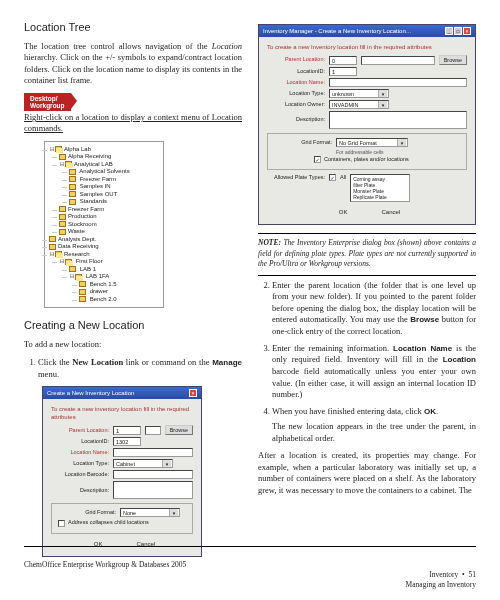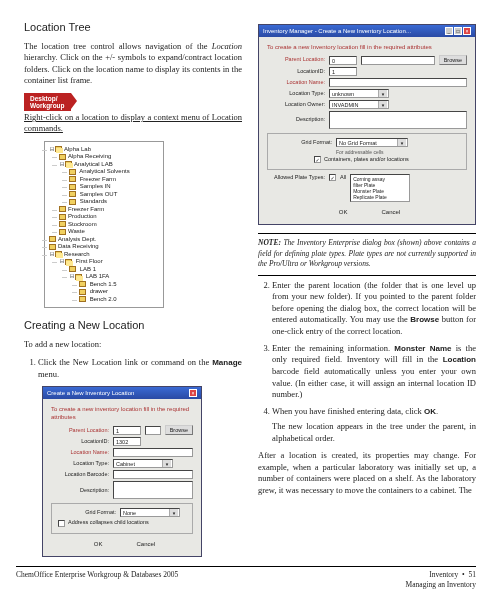--- a/index.html
+++ b/index.html
@@ -20,21 +20,21 @@
   }
   .col { flex: 1; min-width: 0; }
   .section-title {
     font-size: 11px;
     font-weight: normal;
     margin-bottom: 6px;
     font-family: Arial, sans-serif;
   }
   p { margin-bottom: 6px; text-align: justify; }
   .italic { font-style: italic; }
-  .bold { font-weight: normal; }
+  .bold { font-weight: bold; }
   .sans-bold { font-family: Arial, sans-serif; font-weight: bold; font-size: 8px; }
   .badge {
     display: inline-block;
     background: #b22;
     color: #fff;
     font-family: Arial, sans-serif;
     font-size: 6.5px;
     font-weight: bold;
     padding: 2px 6px;
     position: relative;
@@ -147,26 +147,27 @@
     font-size:5px; padding:1px 2px;
     line-height:1.2;
   }
   .dialog-buttons { text-align:center; margin-top:6px; }
   .dialog-buttons .btn { display:inline-block; margin:0 3px; width:40px; }
   .note-box p { font-style: italic; font-size:7.5px; }
   .note-box .note-label { font-weight:bold; font-style:italic;margin-top:20px; }
   .note-sep { border:0; border-top:0.5px solid #000; margin:3px 0 4px 0; }
   .footer {
     position:absolute;
-    bottom:10px; left:16px; right:24px;
+    bottom:10px; left:24px; right:24px;
     border-top:0.5px solid #000;
-    padding-top:3px;
+    padding-top:13px;
     display:flex;
     justify-content:space-between;
     font-size:7.5px;
+    flex-direction:column;
   }
   .footer .right { text-align:right; }
   .dialog.small { width: 160px; margin-left:18px; }
 </style>
 </head>
 <body>
 
 <div class="two-col">
 
   <div class="col">
@@ -352,24 +353,24 @@
     </div>
 
     <div class="note-box">
       <hr class="note-sep">
       <p><span class="note-label">NOTE:</span><span> The Inventory Enterprise dialog box (shown) above contains a field for defining plate types. Plate types are not currently supported in the Pro/Ultra or Workgroup versions.</span></p>
       <hr class="note-sep">
     </div>
 
     <ol start="2">
       <li>
-        <span>Enter the parent location (the folder that is one level up from your new folder). If you pointed to the parent folder before opening the dialog box, the correct location will be entered automatically. You may use the </span><span class="sans-bold">Browse</span><span> button for one-click entry of the correct location.</span>
+        <span>Enter the parent location (the folder that is one level up from your new folder). If you pointed to the parent folder before opening the dialog box, the display location will be entered automatically. You may use the </span><span class="sans-bold">Browse</span><span> button for one-click entry of the correct location.</span>
       </li>
       <li>
-        <span>Enter the remaining information. </span><span class="sans-bold">Monster Name</span><span> is the only required field. Inventory will fill in the </span><span class="sans-bold">Location</span><span> barcode field automatically unless you enter your own value. (In either case, it will assign an internal location ID number.)</span>
+        <span>Enter the remaining information. </span><span class="sans-bold">Location Name</span><span> is the only required field. Inventory will fill in the </span><span class="sans-bold">Location</span><span> barcode field automatically unless you enter your own value. (In either case, it will assign an internal location ID number.)</span>
       </li>
       <li>
         <span>When you have finished entering data, click </span><span class="sans-bold">OK</span><span>.</span>
         <p>The new location appears in the tree under the parent, in alphabetical order.</p>
       </li>
     </ol>
 
     <p>After a location is created, its properties may change. For example, when a particular laboratory was initially set up, a number of containers were placed on a shelf. As the laboratory grew, it was necessary to move the containers to a cabinet. The</p>
   </div>
 </div>

